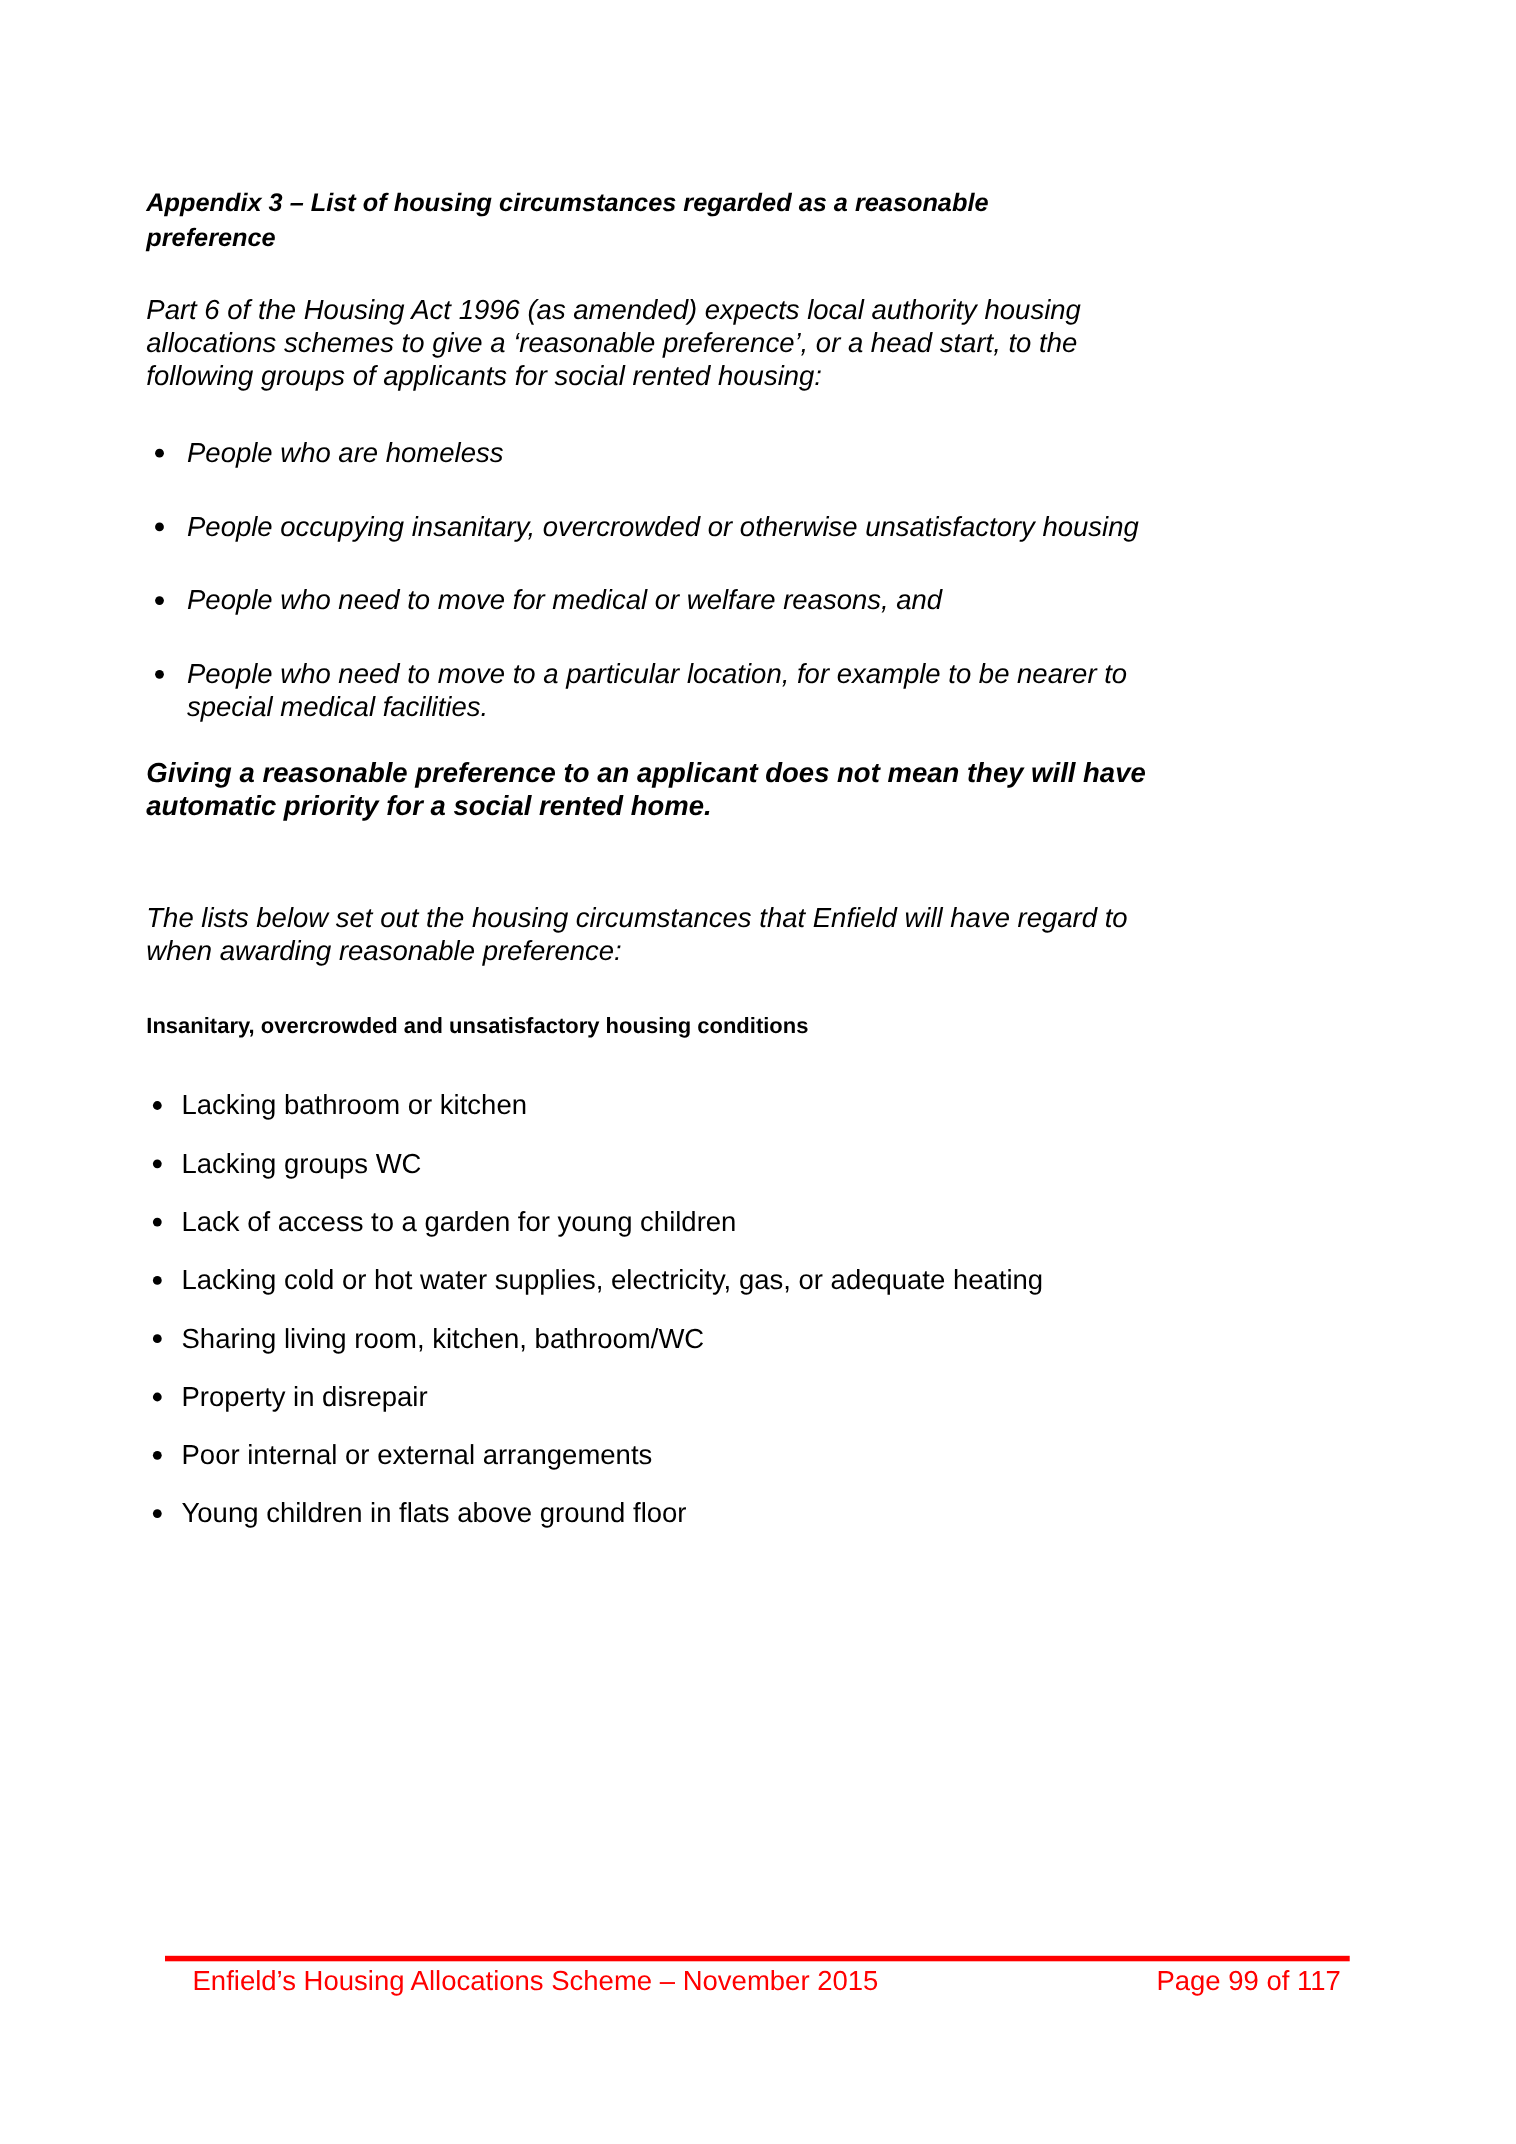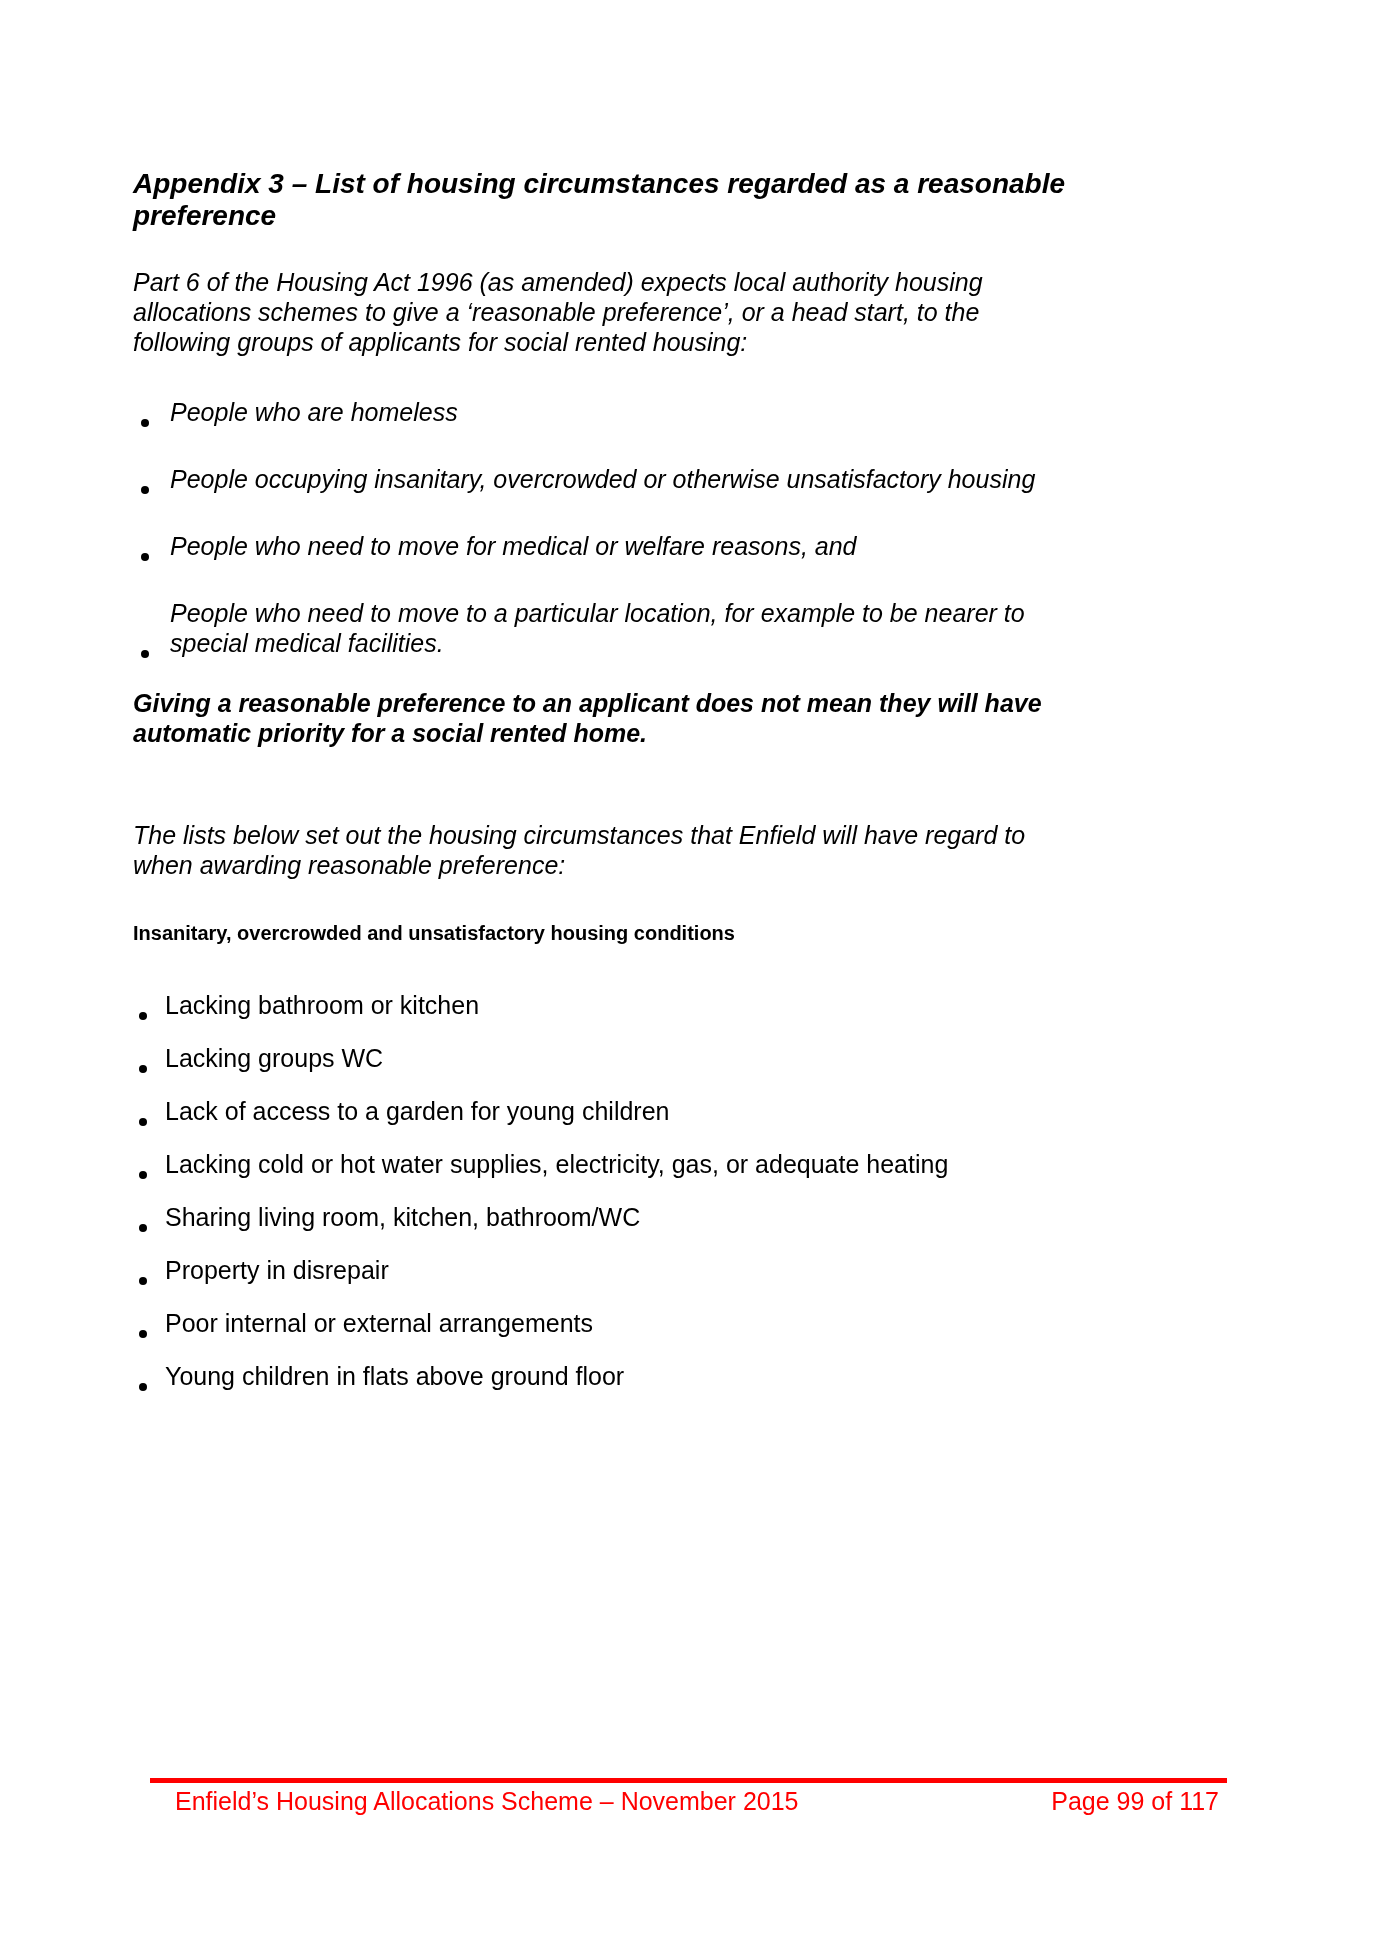--- a/index.html
+++ b/index.html
@@ -15,38 +15,38 @@
   .content {
     position: absolute;
     left: 133px;
     top: 0;
     width: 1130px;
   }
   .ml { white-space: pre-line; font-style: italic; }
 
   h1.doc-title {
     margin: 168px 0 0 0;
-    font-size: 28px;
+    font-size: 23px;
     line-height: 32px;
     font-weight: bold;
     font-style: italic;
   }
   p.intro {
     margin: 35px 0 0 0;
     font-size: 25px;
     line-height: 30px;
   }
   ul.bullets {
     list-style: none;
     margin: 40px 0 0 0;
     padding: 0;
   }
   ul.bullets li {
     display: flex;
-    align-items: flex-end;
+    align-items: flex-start;
     font-size: 25px;
     line-height: 30px;
   }
   ul.groups li { margin-top: 37px; }
   ul.groups li:first-child { margin-top: 0; }
   .dot {
     flex: none;
     width: 8px;
     height: 8px;
     border-radius: 50%;

